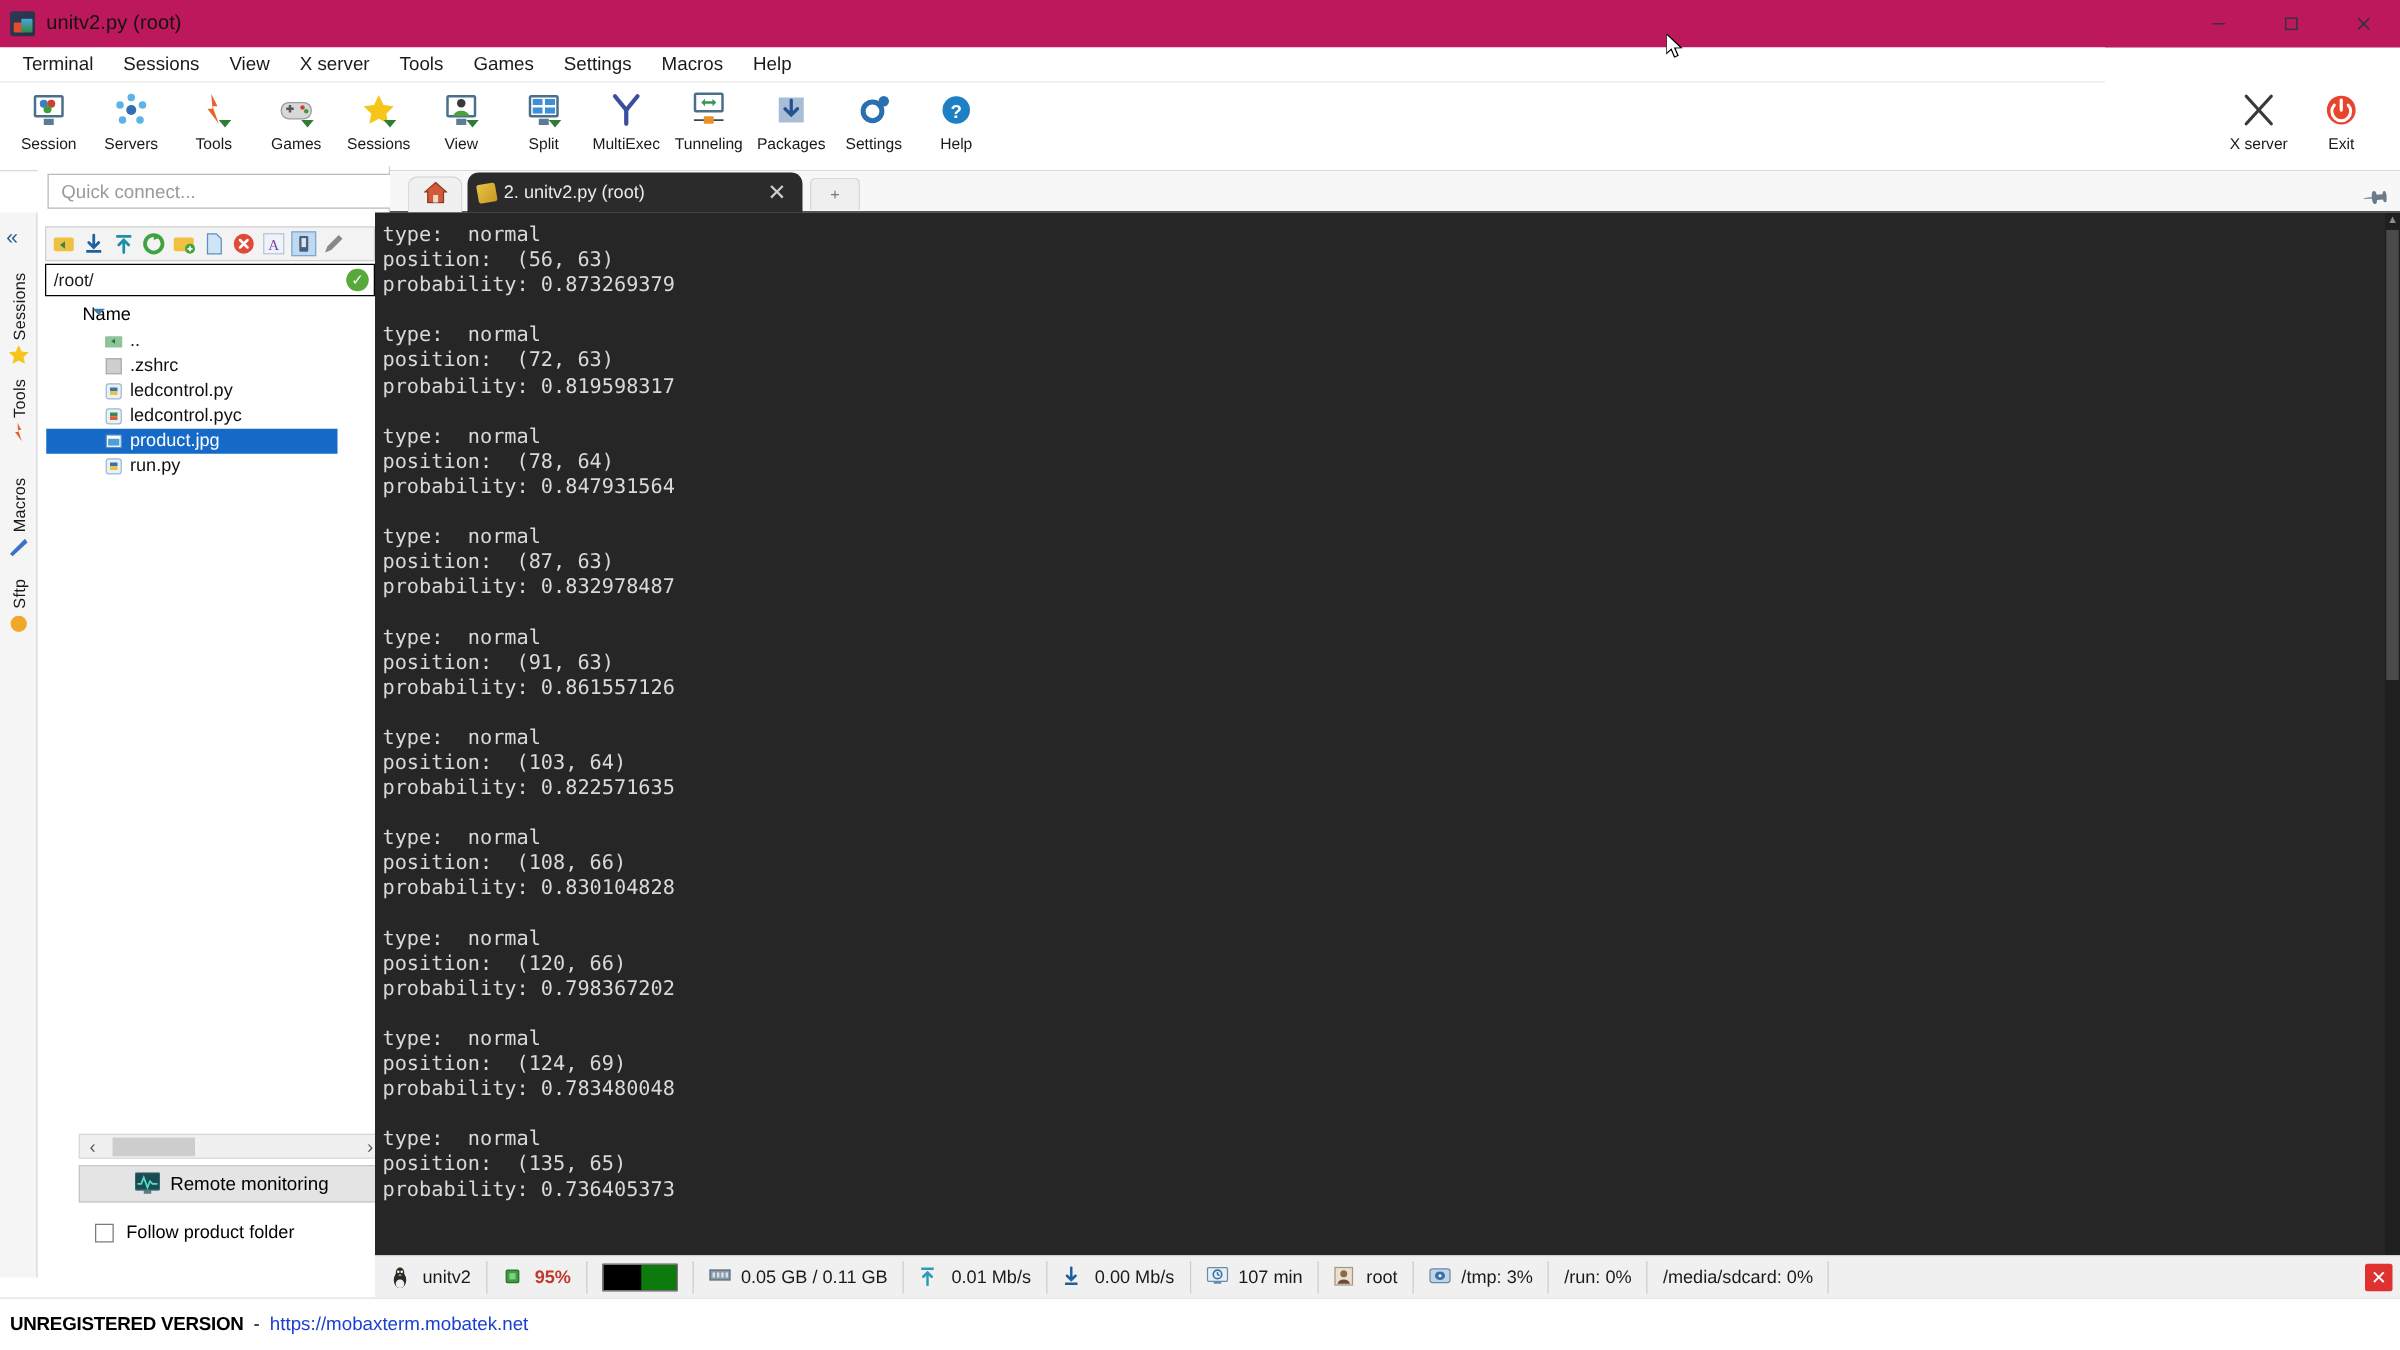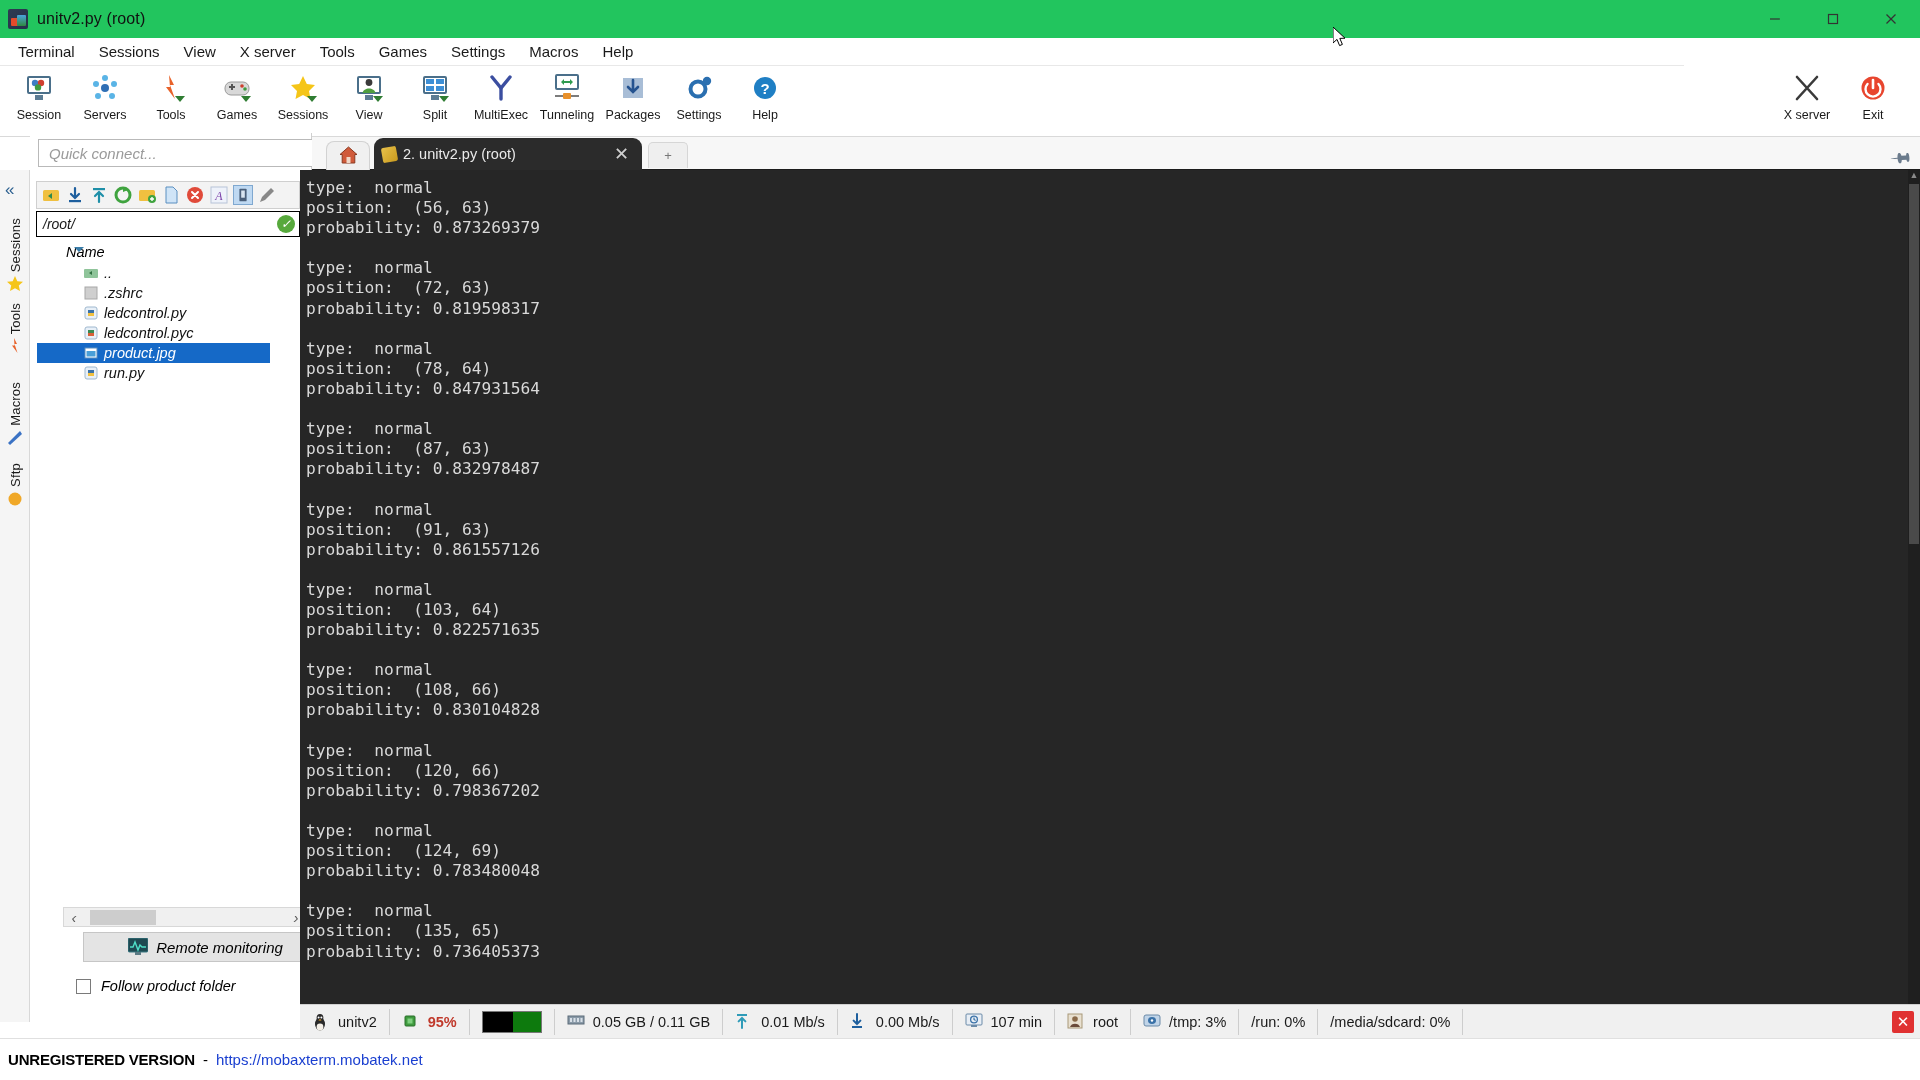--- a/index.html
+++ b/index.html
@@ -9,21 +9,21 @@
     background: #ffffff;
     font-family: "Liberation Sans", sans-serif;
     font-size: 15px;
     color: #000;
   }
   #app { position: relative; width: 1920px; height: 1080px; }
 
   
   .titlebar {
     position: absolute; top: 0; left: 0; width: 1920px; height: 38px;
-    background: #22c55e; display: flex; align-items: center;
+    background: #be185d; display: flex; align-items: center;
   }
   .title-icon {
     width: 20px; height: 20px; margin-left: 8px; margin-right: 9px;
     position: relative; flex: none;
     background: linear-gradient(135deg,#2f3b52 0%,#24304a 100%);
     border-radius: 2px; overflow: hidden;
   }
   .title-icon::before {
     content:""; position:absolute; left:3px; top:9px; width:8px; height:8px;
     background:#e34b2b; border-radius:1px;
@@ -116,21 +116,21 @@
   }
   .vr-text {
     writing-mode: vertical-rl; transform: rotate(180deg);
     font-size: 13px; color:#1a1a1a; letter-spacing:.2px; white-space:nowrap;
   }
   .vr-dot { width:18px; height:18px; margin:3px 0; }
 
   
   .lpanel {
     position: absolute; top: 133px; left: 30px; width: 282px; height: 889px;
-    background: #ffffff; border-right: 1px solid #cfcfcf; font-style: italic;
+    background: #ffffff; border-right: 1px solid #cfcfcf;
   }
   .quickconnect {
     position: absolute; top: 0px; left: 0px; width: 290px; height: 30px;
     margin: 6px 8px 0 8px;
   }
   .qc-input {
     width: 288px; height: 28px; border: 1px solid #b9b9b9; background:#fff;
     display:flex; align-items:center; padding-left:10px;
     color:#9a9a9a; font-size:15px;
   }
@@ -163,21 +163,21 @@
 
   .hscroll {
     position:absolute; bottom: 95px; left: 33px; width: 244px; height: 20px;
     background:#f0f0f0; border:1px solid #d8d8d8; display:flex; align-items:center;
   }
   .hs-thumb { position:absolute; left:26px; top:2px; width:66px; height:15px; background:#cdcdcd; }
   .hs-arr { width:20px; text-align:center; color:#5a5a5a; font-size:15px; }
   .rm-btn {
     position:absolute; bottom: 60px; left: 33px; width: 245px; height: 30px;
     background:#e4e4e4; border:1px solid #c6c6c6; display:flex; align-items:center;
-    justify-content:center; gap:8px; font-size:15px;margin-left:20px;
+    justify-content:center; gap:8px; font-size:15px;
   }
   .rm-ico { width:20px; height:18px; position:relative; }
   .follow {
     position:absolute; bottom: 28px; left: 46px; display:flex; align-items:center; gap:10px;
     font-size:14.5px;
   }
   .chk { width:15px;height:15px;border:1px solid #7a7a7a; background:#fff; }
 
   
   .terminal {

